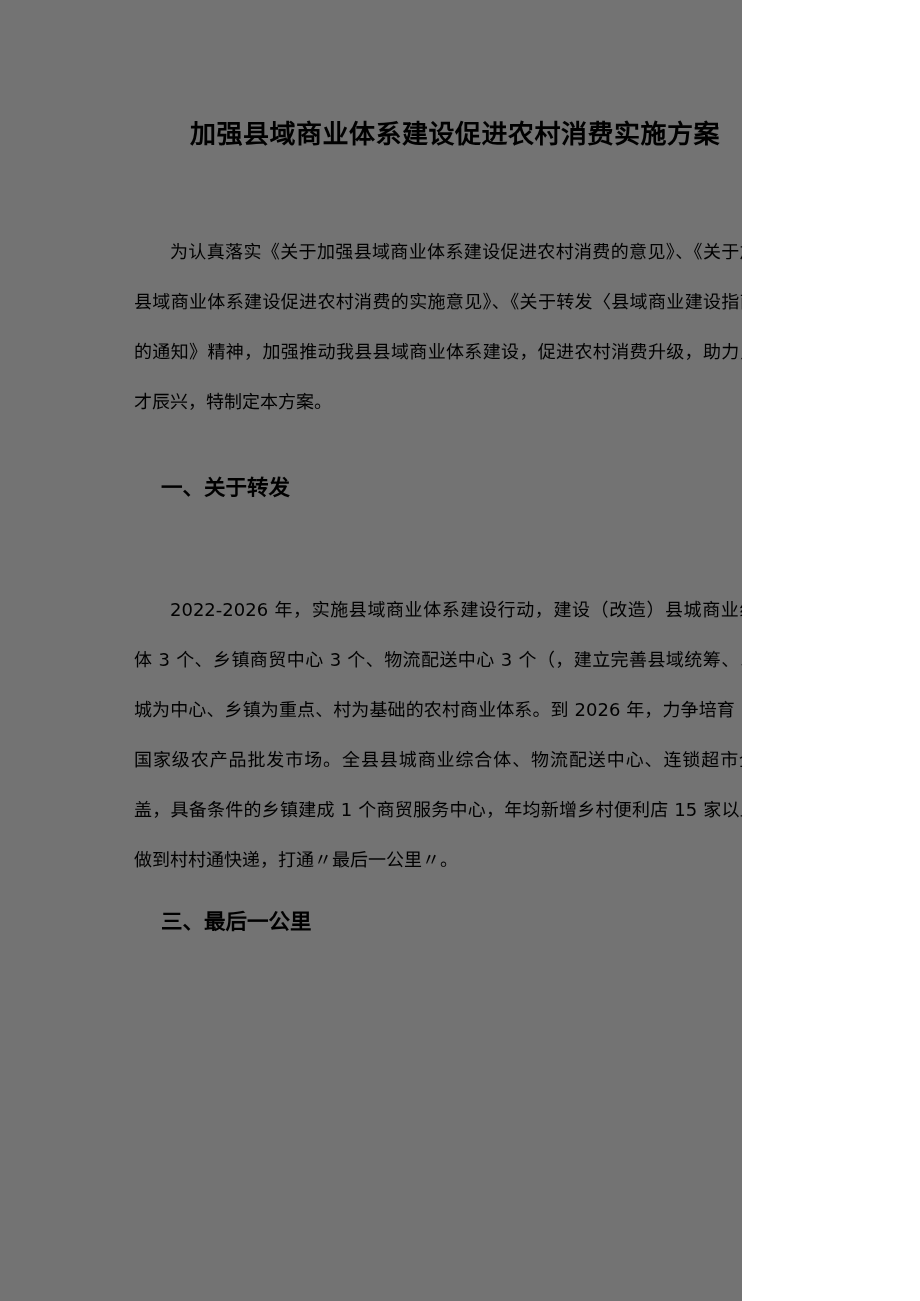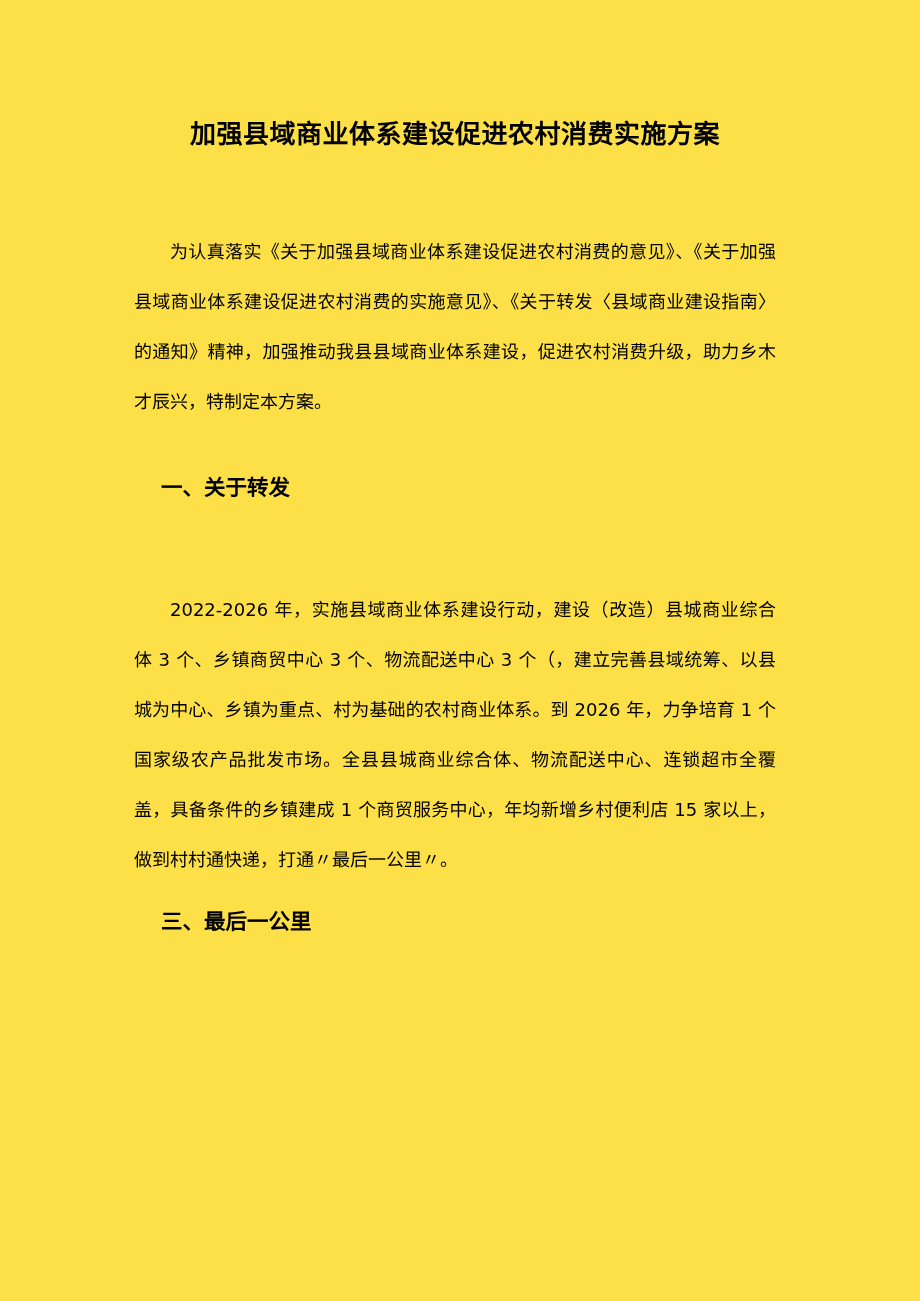--- a/index.html
+++ b/index.html
@@ -7,23 +7,23 @@
     margin: 0;
     padding: 0;
     background: #ffffff;
   }
   body {
     font-family: "DejaVu Sans", "Liberation Sans", sans-serif;
     color: #000000;
   }
   .page {
     position: relative;
-    width: 920px;
+    width: 742px;
     height: 1301px;
-    background: #fde047;
+    background: #737373;
     overflow: hidden;
     box-sizing: border-box;
   }
   .doc-body {
     position: absolute;
     left: 118px;
     top: 0;
     width: 674px;
   }
   .doc-title {

